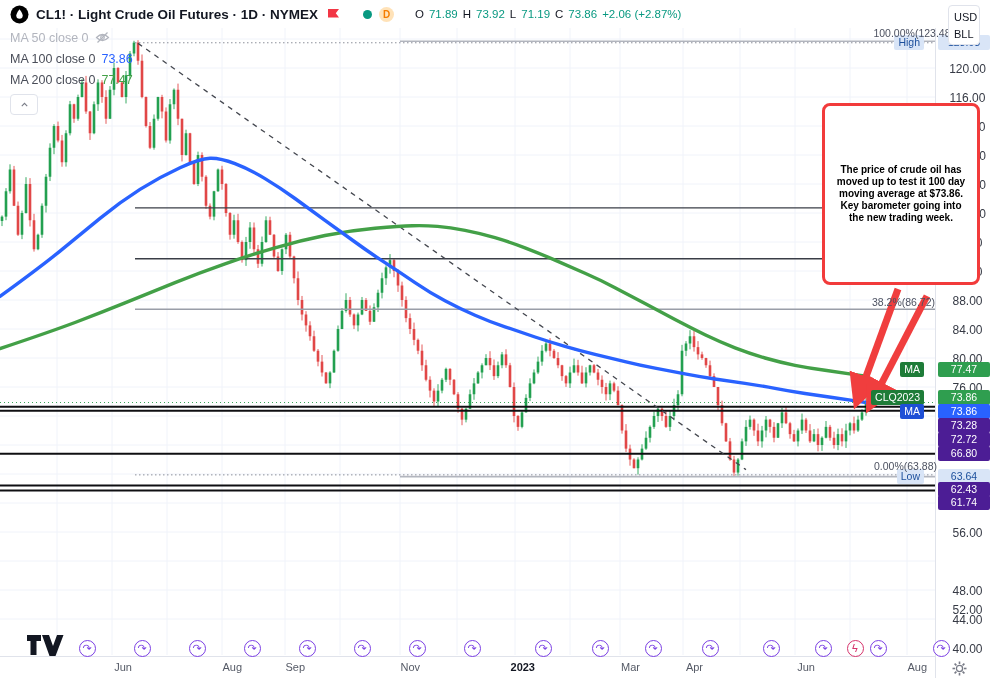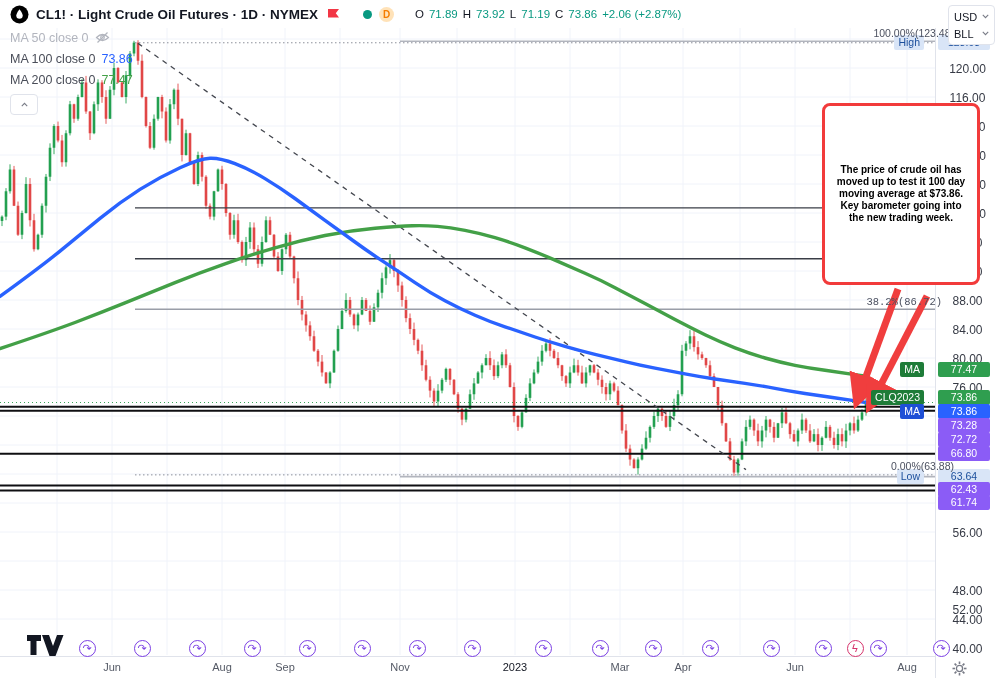--- a/index.html
+++ b/index.html
@@ -28,39 +28,39 @@
   
   #plot{position:absolute;left:0;top:0;z-index:1;}
   .fib-label{position:absolute;z-index:10;font-size:10.5px;color:#4c5160;white-space:nowrap;}
   
   #price-axis{position:absolute;left:935px;top:0;width:63px;height:678px;background:#fff;
       border-left:1px solid #e0e3eb;z-index:5;}
   .tick{position:absolute;left:0;width:100%;text-align:center;font-size:12px;color:#363a45;}
   .chip-row{position:absolute;right:9px;display:flex;gap:14px;z-index:12;}
   .chip{height:15px;line-height:15px;font-size:10.5px;border-radius:2px;padding:0 4px;color:#fff;text-align:center;}
   .chip.value{width:48px;padding:0 2px;}
-  .blk{background:#8b5cf6;}
+  .blk{background:#4c1d95;}
   .grn{background:#2f9e4f;}
   .grn-dk{background:#1e7c38;}
   .blu{background:#2962ff;}
   .blu-dk{background:#1e4fd6;}
   .pale{background:#d9e5f7;color:#1c4f9c;}
   
   #time-axis{position:absolute;left:0;top:656px;width:935px;height:22px;background:#fff;
       border-top:1px solid #e0e3eb;z-index:5;}
-  .month{position:absolute;top:4px;width:40px;margin-left:-20px;text-align:center;
+  .month{position:absolute;top:4px;width:40px;margin-left:-20px;text-align:right;
       font-size:11px;color:#555a66;}
-  .month.major{font-weight:400;color:#131722;}
+  .month.major{font-weight:700;color:#131722;}
   
   .roll-icon{position:absolute;width:17px;height:17px;border:1.6px solid #7b3fe4;border-radius:50%;
       background:#fff;color:#7b3fe4;font-size:11px;display:flex;align-items:center;
       justify-content:center;z-index:8;box-sizing:border-box;}
   .roll-icon.flash{border-color:#d6336c;color:#d6336c;}
   
-  #currency-box{position:absolute;left:948px;top:5px;width:47px;height:40px;background:#fff;
+  #currency-box{position:absolute;left:948px;top:5px;width:32px;height:40px;background:#fff;
       border:1px solid #e0e3eb;border-radius:4px;z-index:60;display:flex;flex-direction:column;
       justify-content:space-around;padding:2px 5px;box-sizing:border-box;}
   .cur-row{display:flex;align-items:center;justify-content:space-between;font-size:11px;color:#131722;cursor:pointer;}
   .chev{width:7px;height:7px;}
   #annotation{position:absolute;left:822px;top:103px;width:158px;height:182px;background:#fff;
       border:3px solid #f23b3b;border-radius:8px;z-index:45;display:flex;align-items:center;
       justify-content:center;padding:4px 7px;box-sizing:border-box;}
   #annotation .txt{font-size:10px;font-weight:700;line-height:1.22;text-align:center;color:#000;}
   #tv-logo{position:absolute;left:26px;top:633px;z-index:9;}
   #axis-gear{position:absolute;left:952px;top:661px;z-index:9;color:#787b86;cursor:pointer;}
@@ -561,22 +561,22 @@
       <defs>
         <marker id="ah" markerWidth="5" markerHeight="5" refX="2.5" refY="2.5" orient="auto">
           <path d="M0,0 L5,2.5 L0,5 Z" fill="#f03e3e"></path>
         </marker>
       </defs>
       <line x1="898" y1="289" x2="860" y2="393" stroke="#f03e3e" stroke-width="7" marker-end="url(#ah)"></line>
       <line x1="927" y1="296" x2="874" y2="398" stroke="#f03e3e" stroke-width="7" marker-end="url(#ah)"></line>
     </svg>
 
   <div class="fib-label" id="fib-0" style="top: 27px; right: 44px;">100.00%(123.48)</div>
-  <div class="fib-label" id="fib-1" style="top: 296px; right: 56px; font-family: Liberation Mono, monospace;">38.2%(86.72)</div>
-  <div class="fib-label" id="fib-2" style="top: 460px; right: 44px;">0.00%(63.88)</div>
+  <div class="fib-label" id="fib-1" style="top: 296px; right: 63px;">38.2%(86.72)</div>
+  <div class="fib-label" id="fib-2" style="top: 460px; right: 61px;">0.00%(63.88)</div>
 
   <div id="header">
     <span style="display:flex;">
       <svg width="19" height="19" viewBox="0 0 19 19">
         <circle cx="9.5" cy="9.5" r="9" fill="#000"></circle>
         <path d="M9.5 4.2 C7.3 7.4 6.3 8.9 6.3 10.6 a3.2 3.2 0 0 0 6.4 0 C12.7 8.9 11.7 7.4 9.5 4.2 Z" fill="#fff"></path>
       </svg>
     </span>
     <span class="title">CL1! · Light Crude Oil Futures · 1D · NYMEX</span>
     <span style="display:flex;margin-left:2px;">

